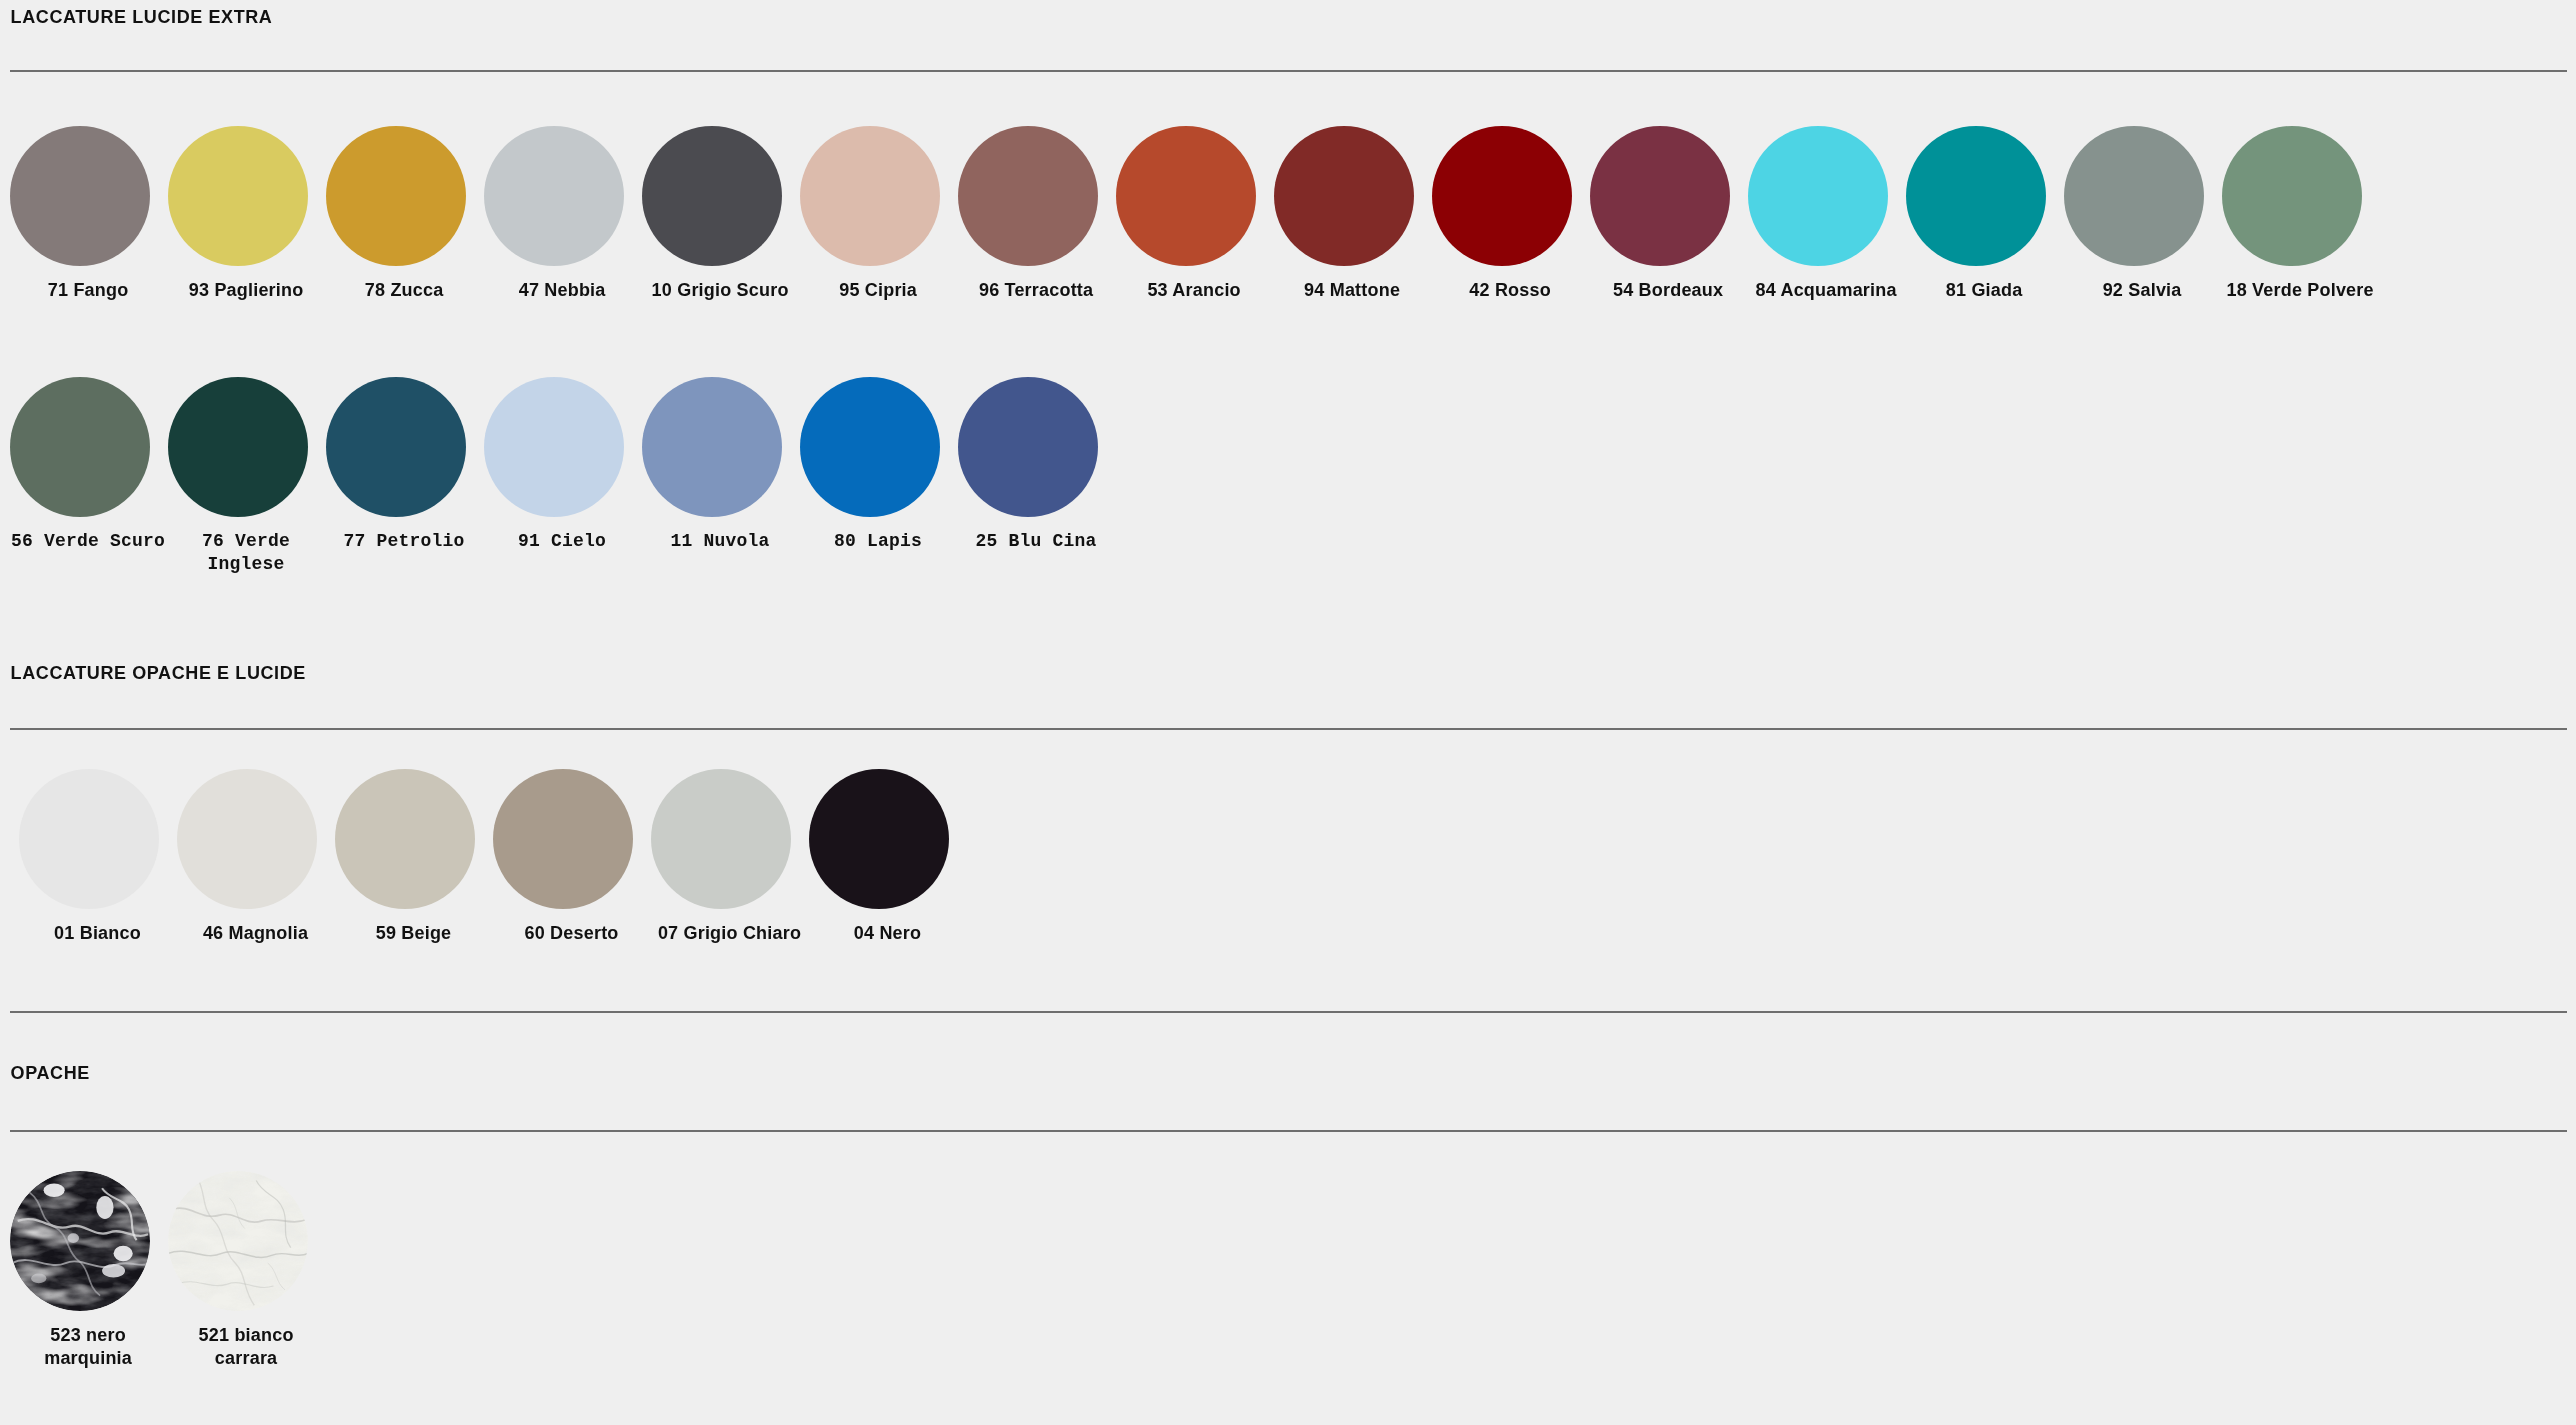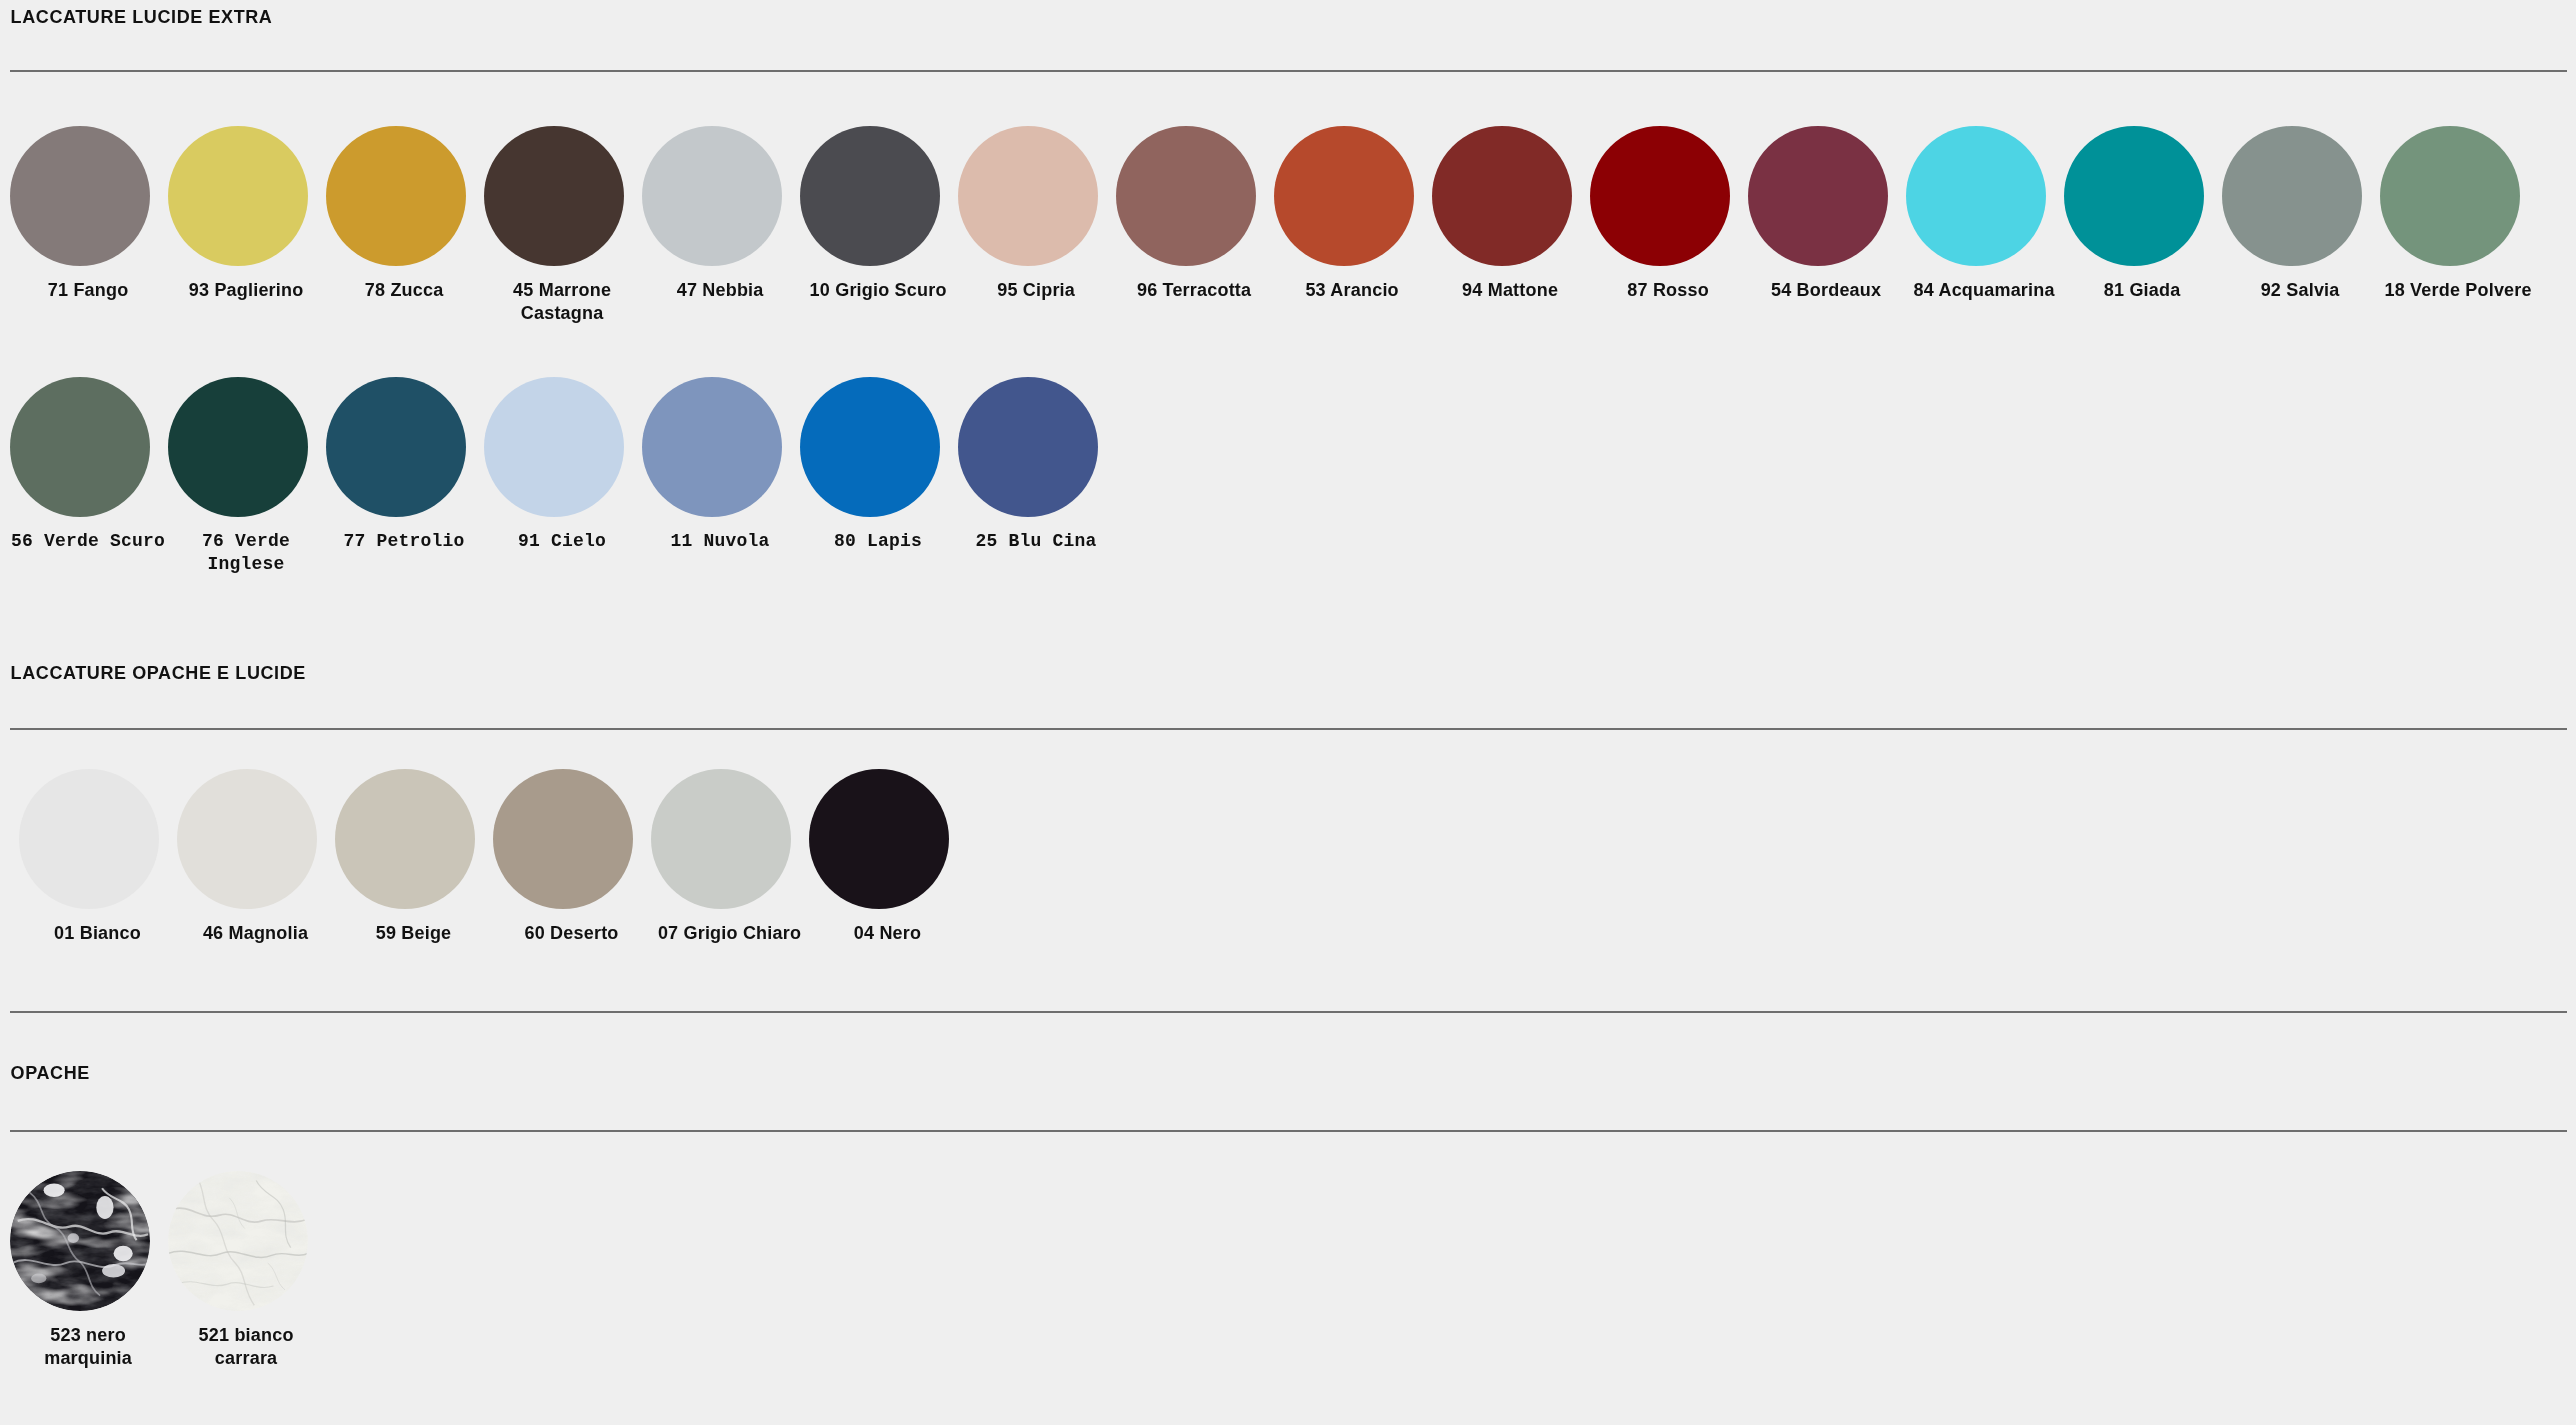--- a/index.html
+++ b/index.html
@@ -107,24 +107,20 @@
     </div>
     <div class="swatch">
       <div class="disc" style="background:#d9cb60"></div>
       <div class="swatch-label">93 Paglierino</div>
     </div>
     <div class="swatch">
       <div class="disc" style="background:#cc9b2d"></div>
       <div class="swatch-label">78 Zucca</div>
     </div>
     <div class="swatch">
-      <div class="disc" style="background:#463630"></div>
-      <div class="swatch-label">45 Marrone Castagna</div>
-    </div>
-    <div class="swatch">
       <div class="disc" style="background:#c3c8cb"></div>
       <div class="swatch-label">47 Nebbia</div>
     </div>
     <div class="swatch">
       <div class="disc" style="background:#4b4b50"></div>
       <div class="swatch-label">10 Grigio Scuro</div>
     </div>
     <div class="swatch">
       <div class="disc" style="background:#dcbbac"></div>
       <div class="swatch-label">95 Cipria</div>
@@ -136,21 +132,21 @@
     <div class="swatch">
       <div class="disc" style="background:#b6492c"></div>
       <div class="swatch-label">53 Arancio</div>
     </div>
     <div class="swatch">
       <div class="disc" style="background:#812a27"></div>
       <div class="swatch-label">94 Mattone</div>
     </div>
     <div class="swatch">
       <div class="disc" style="background:#8c0004"></div>
-      <div class="swatch-label">87 Rosso</div>
+      <div class="swatch-label">42 Rosso</div>
     </div>
     <div class="swatch">
       <div class="disc" style="background:#7a3143"></div>
       <div class="swatch-label">54 Bordeaux</div>
     </div>
     <div class="swatch">
       <div class="disc" style="background:#4dd4e4"></div>
       <div class="swatch-label">84 Acquamarina</div>
     </div>
     <div class="swatch">

